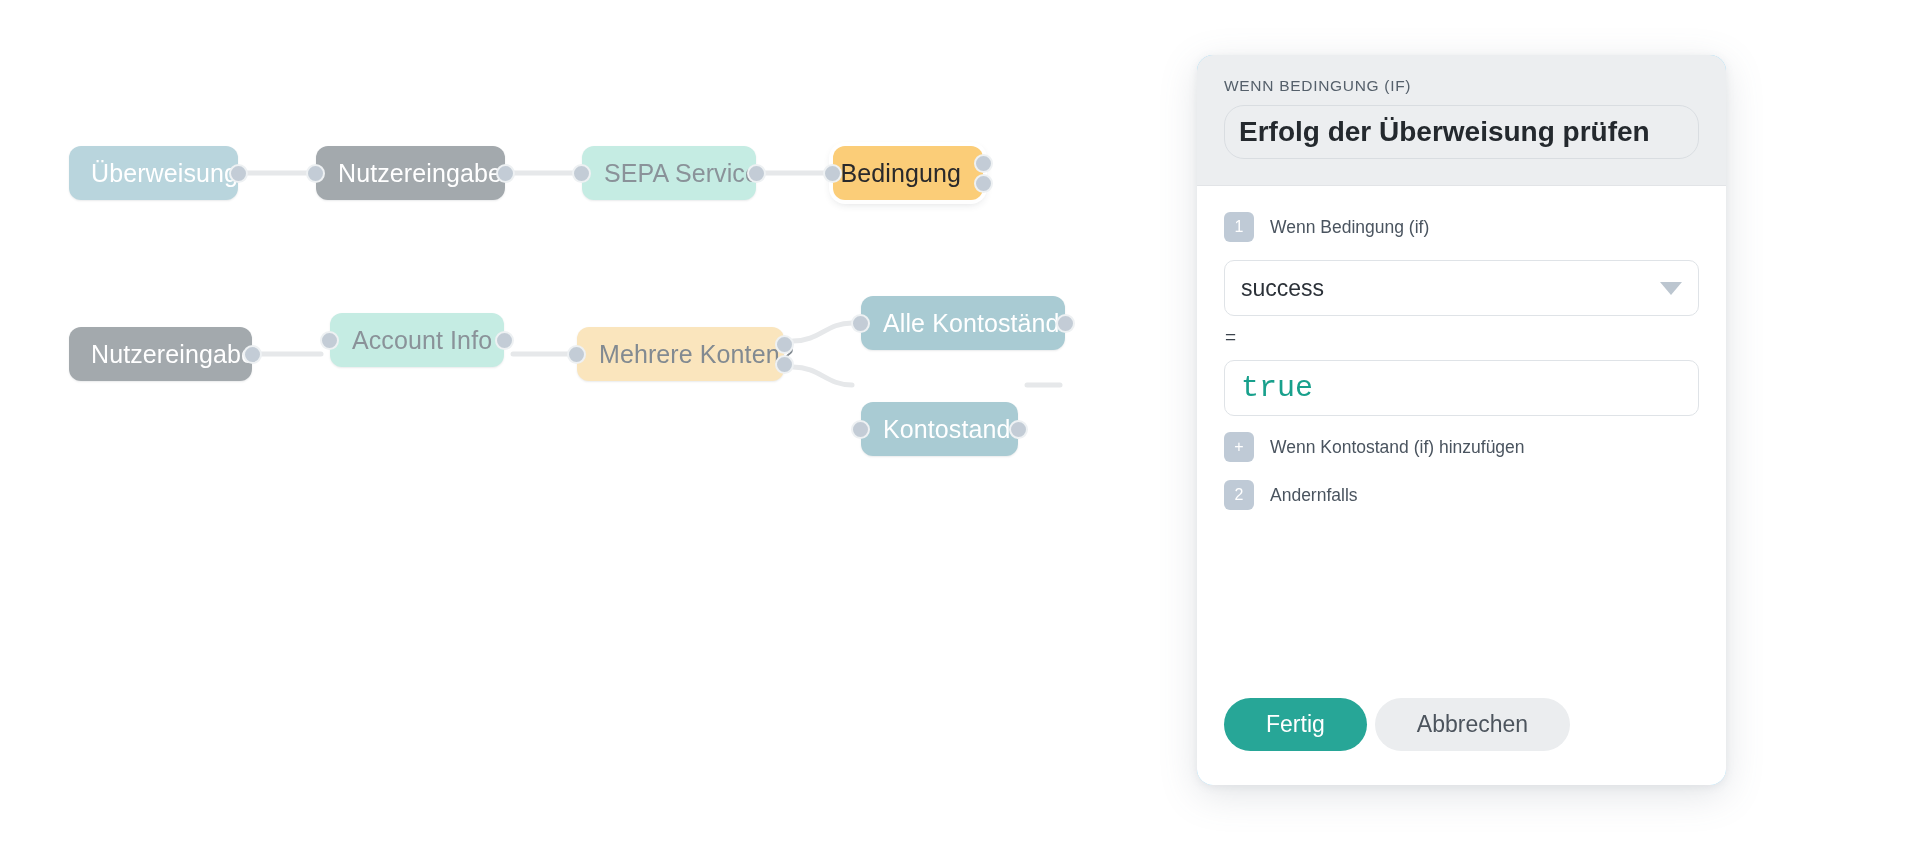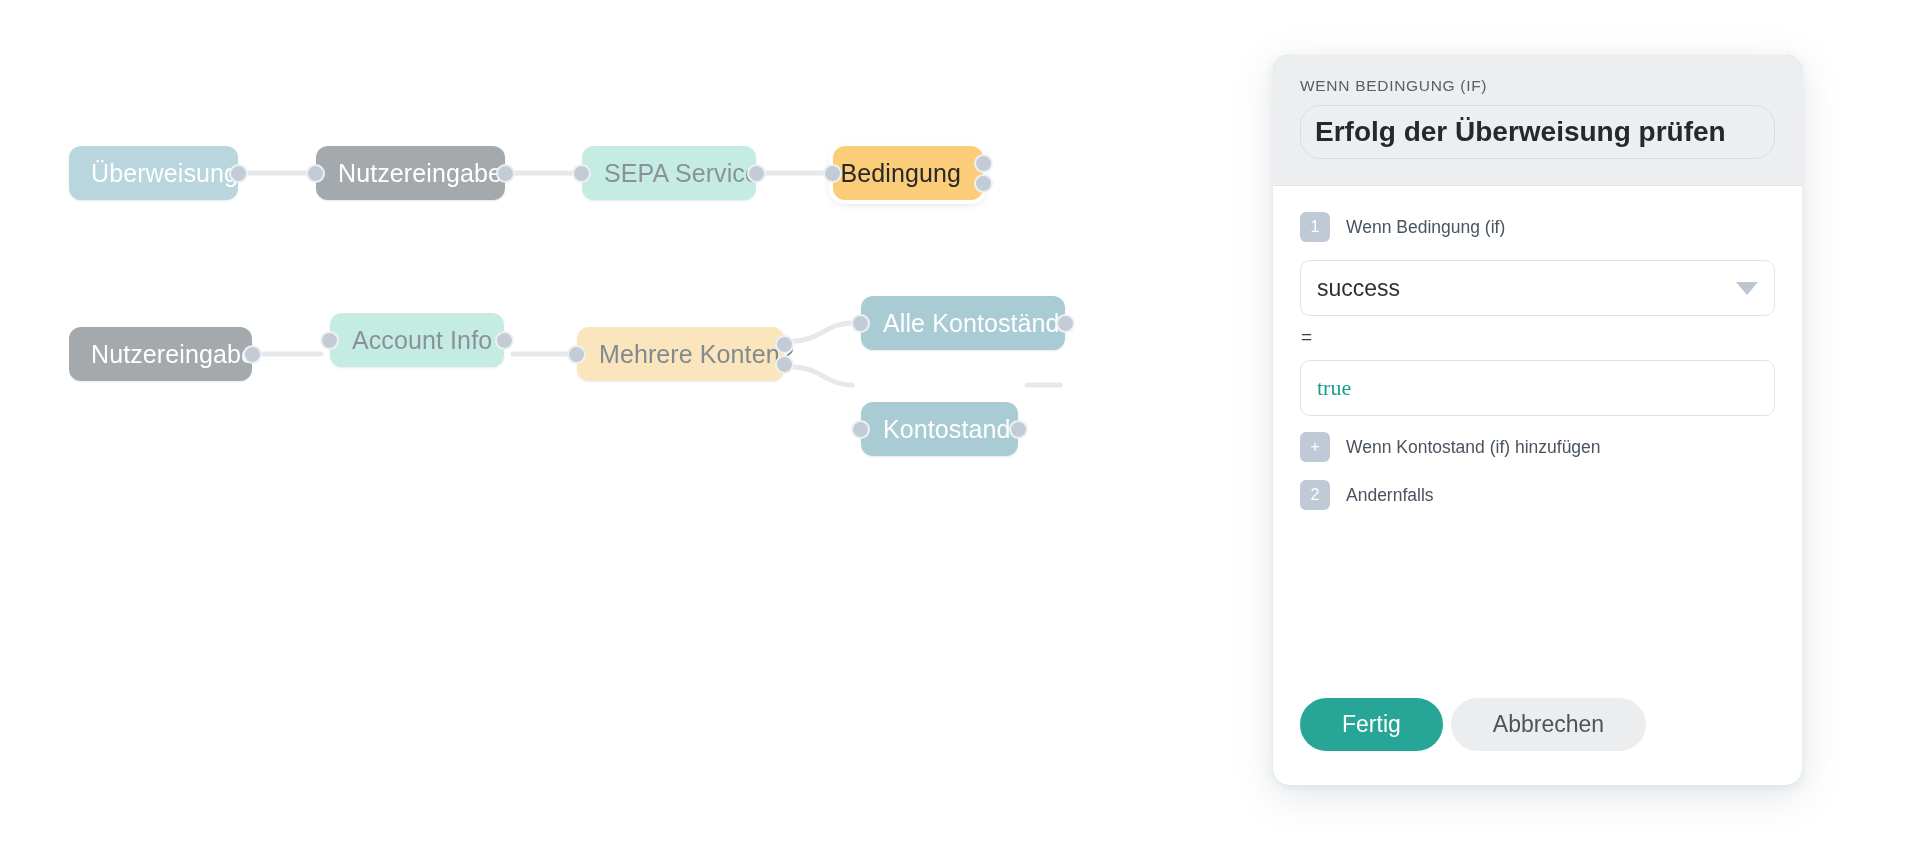--- a/index.html
+++ b/index.html
@@ -50,21 +50,21 @@
     border-radius: 50%;
     background: #c3ccd6;
     border: 2px solid #eef1f3;
   }
   .port.in  { left: -10px; }
   .port.out { right: -10px; }
 
   
   #inspector {
     position: absolute;
-    left: 1273px;
+    left: 1197px;
     top: 55px;
     width: 529px;
     height: 730px;
     background: #7dd3fc;
     border-radius: 16px;
     box-shadow: 0 10px 38px rgba(100,110,125,0.18),
                 0 2px 8px rgba(100,110,125,0.10);
     display: flex;
     flex-direction: column;
     overflow: hidden;
@@ -129,23 +129,23 @@
     display: flex;
     align-items: center;
     padding: 0 16px;
     margin-bottom: 10px;
   }
   .field-value {
     font-size: 23px;
     color: #2b3138;
   }
   .field-value.code {
-    font-family: Liberation Serif, serif;
+    font-family: Liberation Mono, monospace;
     color: #18a08c;
-    font-size: 22px;
+    font-size: 30px;
   }
   #select-caret {
     position: absolute;
     right: 16px;
     width: 0; height: 0;
     border-left: 11px solid transparent;
     border-right: 11px solid transparent;
     border-top: 13px solid #bcc6d0;
   }
   #operator-row {

